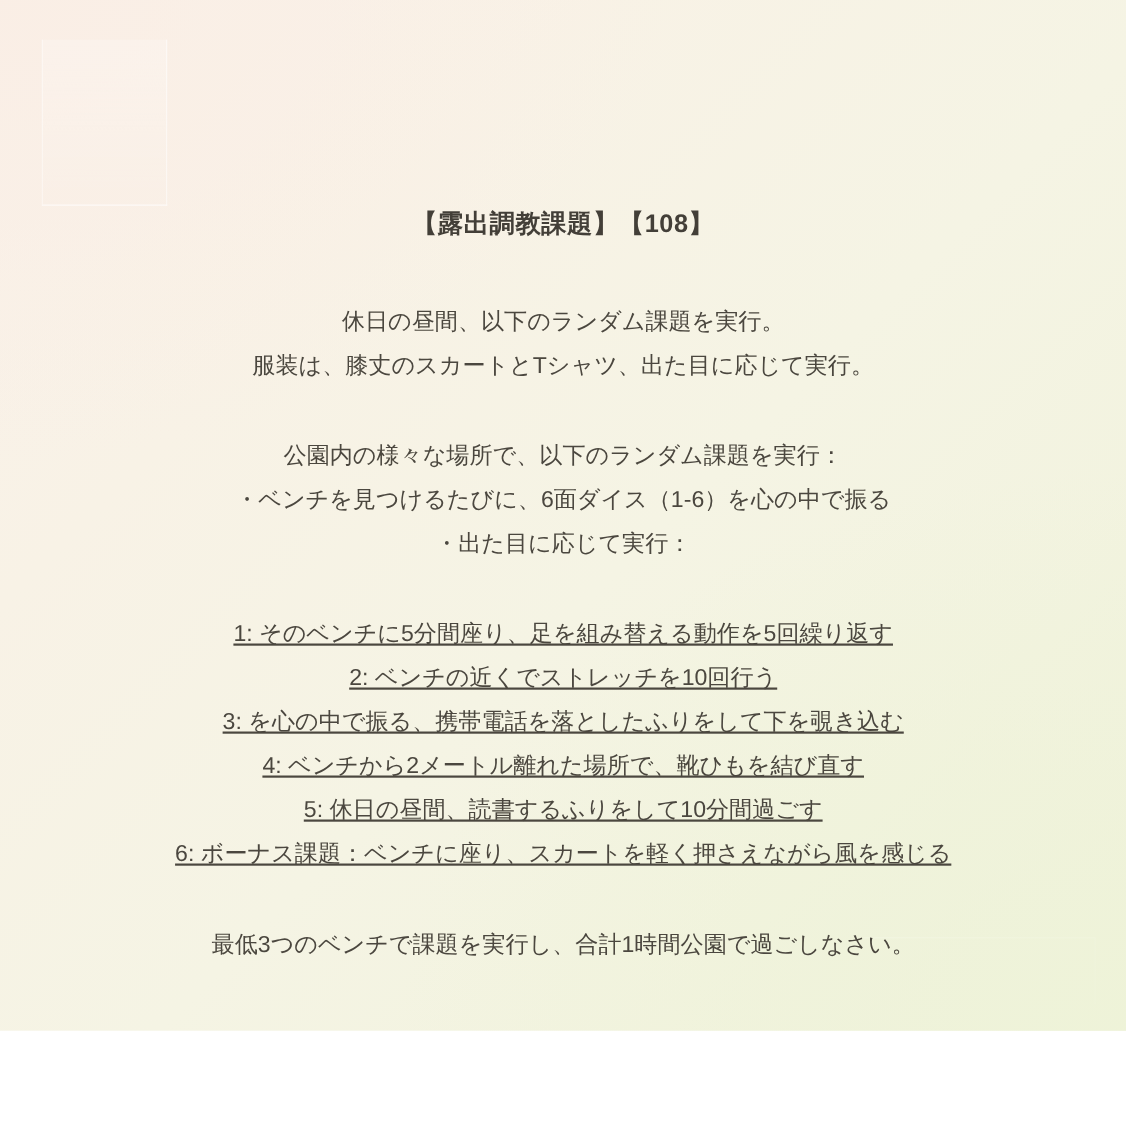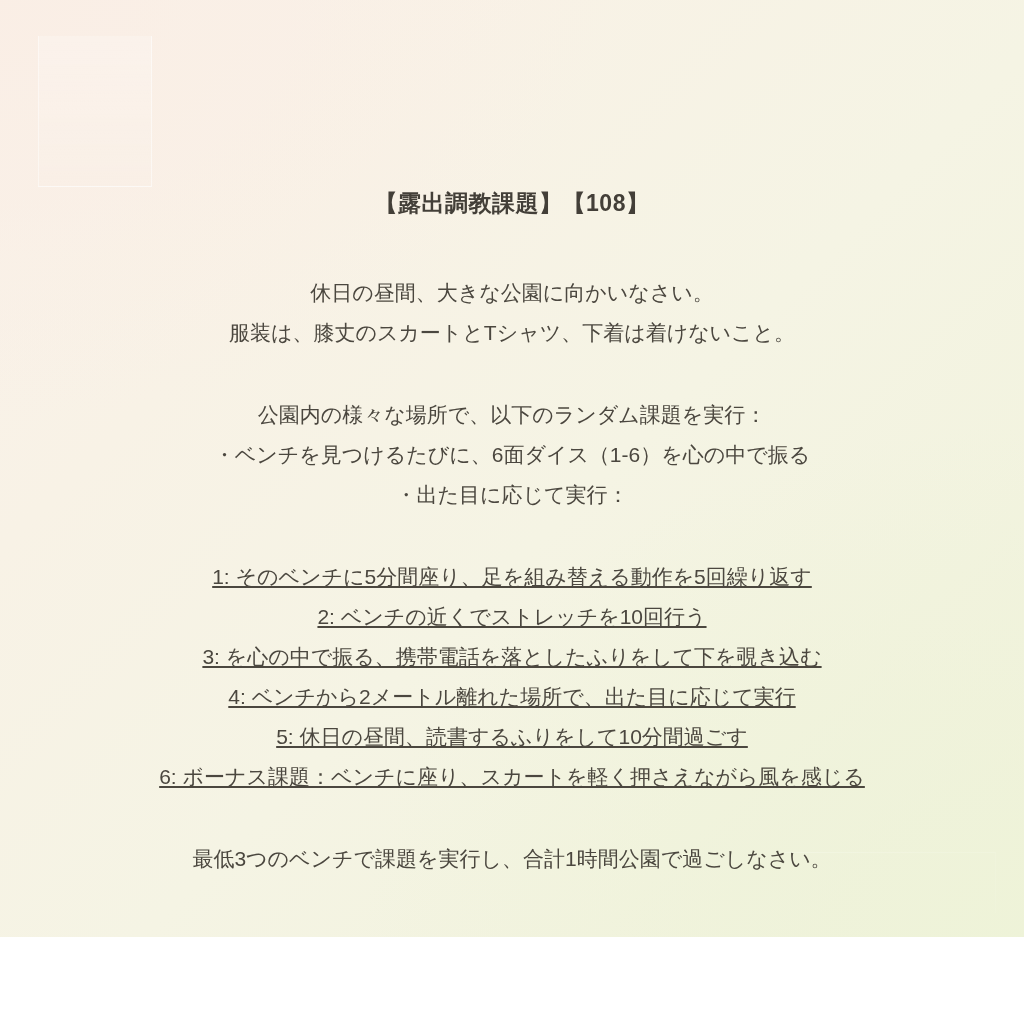--- a/index.html
+++ b/index.html
@@ -115,35 +115,35 @@
 <div id="page">
 
   <div class="watermark-frame"></div>
   <div class="watermark-frame-2"></div>
 
   <div class="content">
 
     <div class="doc-title">【露出調教課題】【108】</div>
 
     <div class="block">
-      <div class="line">休日の昼間、大きな公園に向かいなさい。</div>
-      <div class="line">服装は、膝丈のスカートとTシャツ、下着は着けないこと。</div>
+      <div class="line">休日の昼間、以下のランダム課題を実行。</div>
+      <div class="line">服装は、膝丈のスカートとTシャツ、出た目に応じて実行。</div>
     </div>
 
     <div class="block">
       <div class="line">公園内の様々な場所で、以下のランダム課題を実行：</div>
       <div class="line">・ベンチを見つけるたびに、6面ダイス（1-6）を心の中で振る</div>
       <div class="line">・出た目に応じて実行：</div>
     </div>
 
     <div class="block dice-list">
       <div class="line">1: そのベンチに5分間座り、足を組み替える動作を5回繰り返す</div>
       <div class="line">2: ベンチの近くでストレッチを10回行う</div>
       <div class="line">3: を心の中で振る、携帯電話を落としたふりをして下を覗き込む</div>
-      <div class="line">4: ベンチから2メートル離れた場所で、出た目に応じて実行</div>
+      <div class="line">4: ベンチから2メートル離れた場所で、靴ひもを結び直す</div>
       <div class="line">5: 休日の昼間、読書するふりをして10分間過ごす</div>
       <div class="line">6: ボーナス課題：ベンチに座り、スカートを軽く押さえながら風を感じる</div>
     </div>
 
     <div class="block closing">
       <div class="line">最低3つのベンチで課題を実行し、合計1時間公園で過ごしなさい。</div>
     </div>
 
   </div>
 </div>

